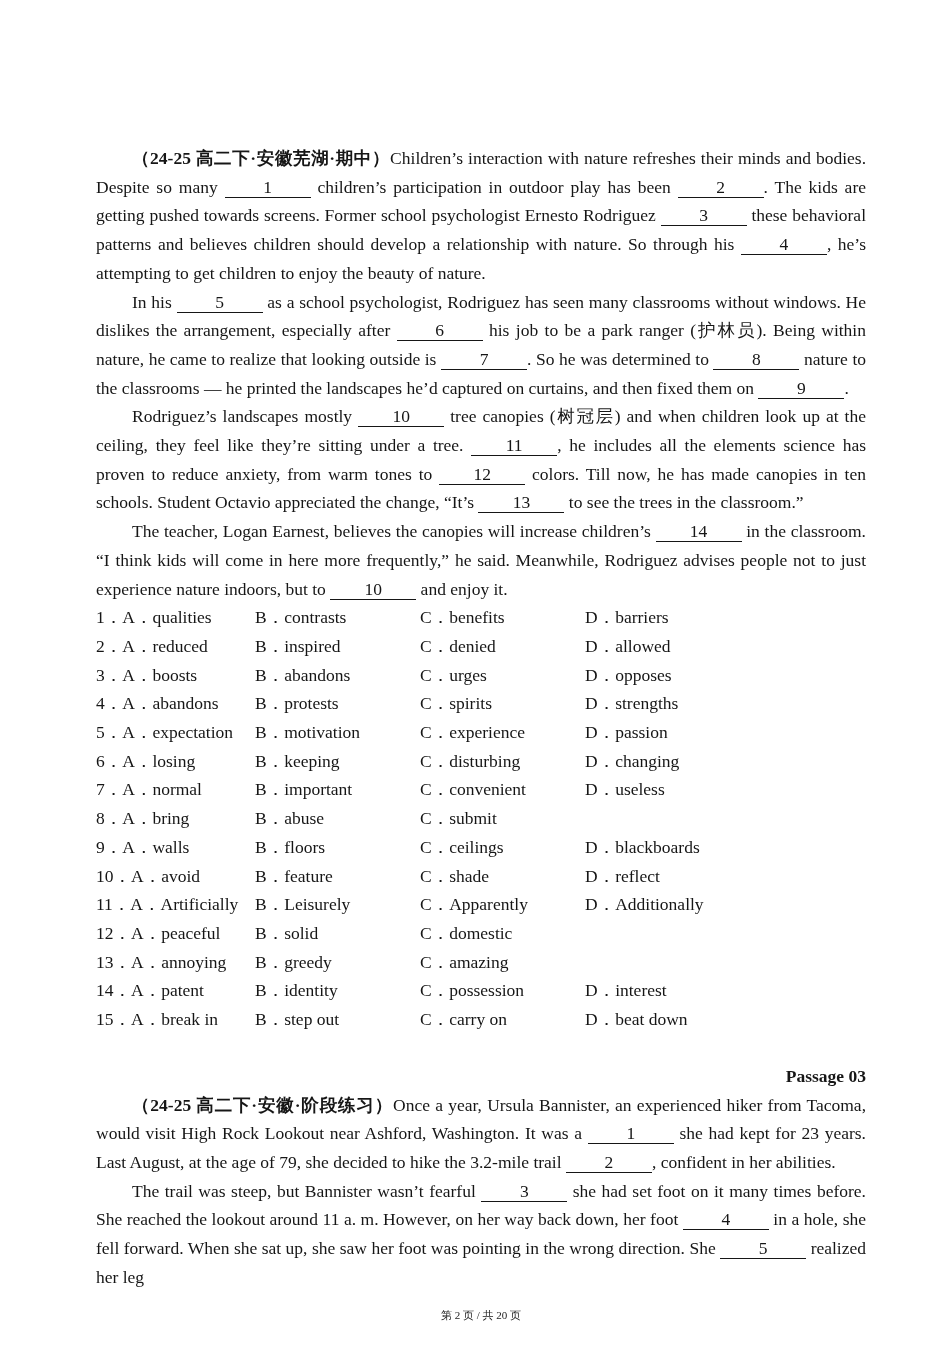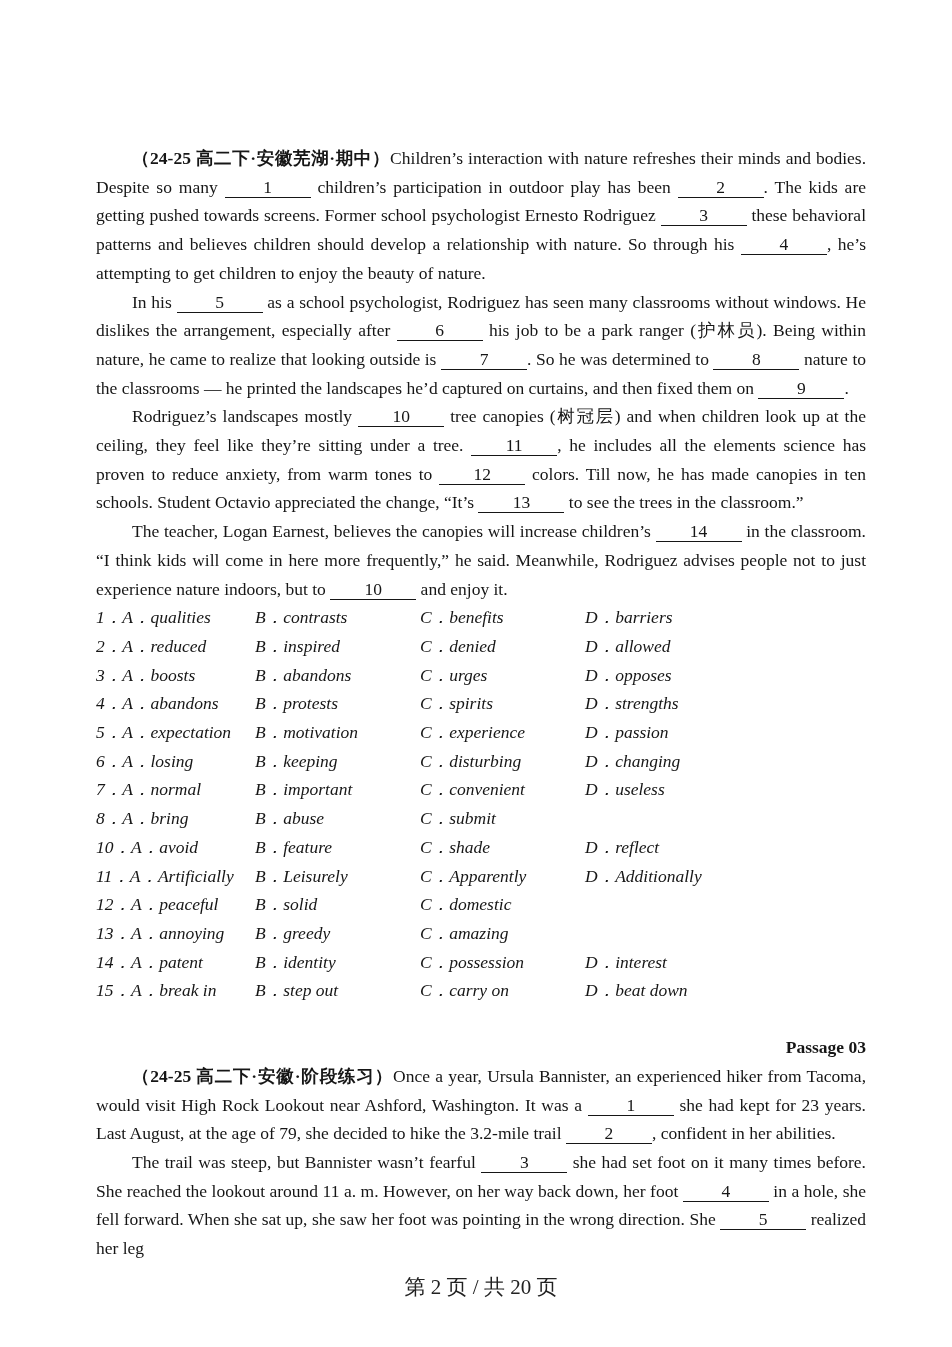--- a/index.html
+++ b/index.html
@@ -34,34 +34,33 @@
     text-indent: 0;
     line-height: 19px;
     vertical-align: baseline;
   }
   .questions { margin: 0; }
   .q-row {
     display: grid;
     grid-template-columns: 159px 165px 165px 1fr;
     line-height: 28.7px;
     white-space: nowrap;
-    font-style: italic;
   }
   .q-cell { overflow: visible; }
   .passage-heading {
     margin: 28px 0 0 0;
     text-align: right;
     font-size: 17.5px;
     font-weight: bold;
     line-height: 28.7px;
   }
   .page-footer {
     margin-top: 12px;
     text-align: center;
-    font-size: 21px;
+    font-size: 11px;
     color: #222222;
     line-height: 24px;
   }
 </style>
 </head>
 <body>
 
 <div class="page">
 
   <section>
@@ -113,20 +112,26 @@
           <div class="q-cell"><span>B．</span><span>important</span></div>
           <div class="q-cell"><span>C．</span><span>convenient</span></div>
           <div class="q-cell"><span>D．</span><span>useless</span></div>
         </div>
         <div class="q-row">
           <div class="q-cell"><span>8．</span><span>A．</span><span>bring</span></div>
           <div class="q-cell"><span>B．</span><span>abuse</span></div>
           <div class="q-cell"><span>C．</span><span>submit</span></div>
         </div>
         <div class="q-row">
+          <div class="q-cell"><span>9．</span><span>A．</span><span>walls</span></div>
+          <div class="q-cell"><span>B．</span><span>floors</span></div>
+          <div class="q-cell"><span>C．</span><span>ceilings</span></div>
+          <div class="q-cell"><span>D．</span><span>blackboards</span></div>
+        </div>
+        <div class="q-row">
           <div class="q-cell"><span>10．</span><span>A．</span><span>avoid</span></div>
           <div class="q-cell"><span>B．</span><span>feature</span></div>
           <div class="q-cell"><span>C．</span><span>shade</span></div>
           <div class="q-cell"><span>D．</span><span>reflect</span></div>
         </div>
         <div class="q-row">
           <div class="q-cell"><span>11．</span><span>A．</span><span>Artificially</span></div>
           <div class="q-cell"><span>B．</span><span>Leisurely</span></div>
           <div class="q-cell"><span>C．</span><span>Apparently</span></div>
           <div class="q-cell"><span>D．</span><span>Additionally</span></div>

